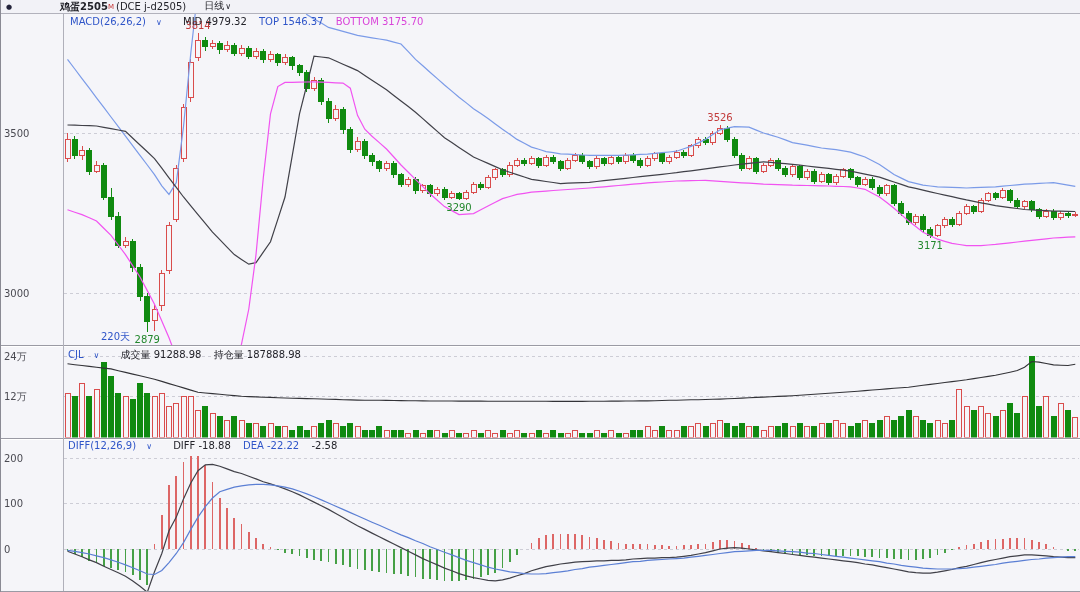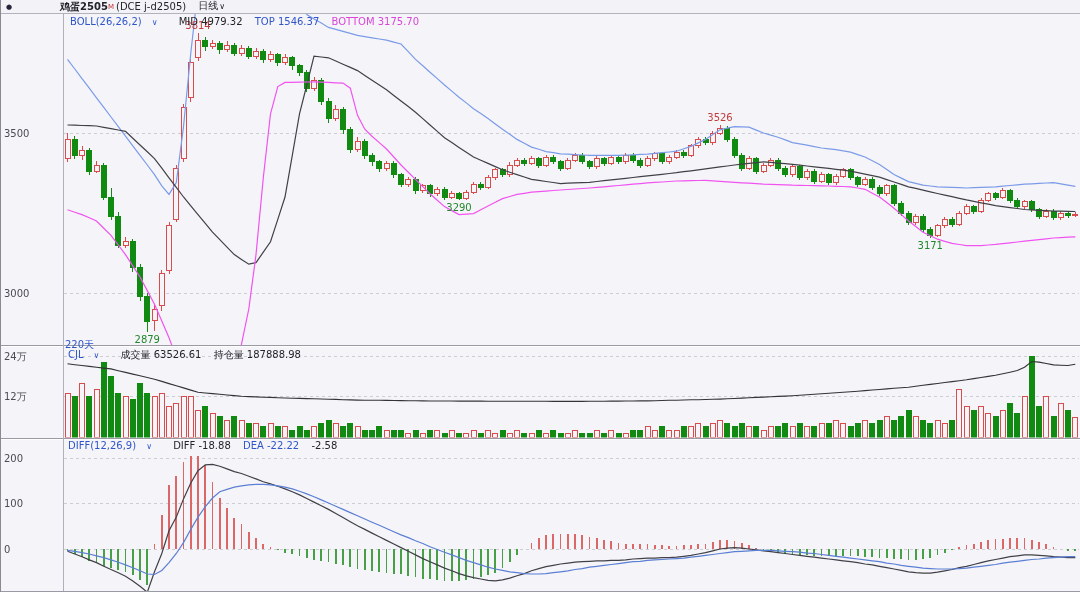--- a/index.html
+++ b/index.html
@@ -4,55 +4,55 @@
 <style>
   html,body{margin:0;padding:0;background:#e8e8ee;}
   .screen{position:relative;width:1080px;height:592px;background:#f5f5f9;overflow:hidden;
           border-left:1px solid #8a8a94;font-family:"DejaVu Sans",sans-serif;}
   .titlebar{position:absolute;left:0;top:0;width:100%;height:13px;background:#f2f2f7;
             border-bottom:1px solid #b2b2bc;display:flex;align-items:center;
             font-size:10px;line-height:12px;color:#23232a;white-space:nowrap;z-index:5;}
   .titlebar .bullet{color:#23233a;font-size:7px;margin:0 3px 0 5px;}
   .titlebar .sym{font-weight:bold;margin-left:45px;}
   .titlebar .symsup{color:#c43030;font-size:7px;vertical-align:top;margin-right:2px;}
-  .titlebar .exch{margin-right:12px;}
+  .titlebar .exch{margin-right:18px;}
   .paneheader{position:absolute;font-size:10px;line-height:12px;white-space:nowrap;z-index:4;color:#23232a;}
   .paneheader span{margin-right:9px;}
   .blue{color:#2f55c8;}
   .magenta{color:#d944d9;}
   .dark{color:#23232a;}
   .caret{font-size:8px;margin-left:1px;}
-  .rangelabel{position:absolute;left:64px;top:338px;font-size:10px;color:#2f55c8;z-index:4;}
+  .rangelabel{position:absolute;left:64px;top:330px;font-size:10px;color:#2f55c8;z-index:4;padding-left:36px;}
   svg{position:absolute;left:0;top:0;}
 </style>
 </head>
 <body>
 
 <div class="screen">
 
   <div class="titlebar">
     <span class="bullet">●</span>
     <span class="sym">鸡蛋2505</span>
     <span class="symsup">M</span>
     <span class="exch">(DCE j-d2505)</span>
     <span><span>日线</span><span class="caret">∨</span></span>
   </div>
 
   <div class="paneheader" style="left:69px;top:16px;">
-    <span class="blue"><span>BOLL(26,26,2)</span><span class="caret">∨</span></span>
+    <span class="blue"><span>MACD(26,26,2)</span><span class="caret">∨</span></span>
     <span class="dark">MID 4979.32</span>
     <span class="blue">TOP 1546.37</span>
     <span class="magenta">BOTTOM 3175.70</span>
   </div>
 
   <div class="rangelabel">220天</div>
 
   <div class="paneheader" style="left:67px;top:349px;">
     <span class="blue"><span>CJL</span><span class="caret">∨</span></span>
-    <span class="dark">成交量 63526.61</span>
+    <span class="dark">成交量 91288.98</span>
     <span class="dark">持仓量 187888.98</span>
   </div>
 
   <div class="paneheader" style="left:67px;top:440px;">
     <span class="blue"><span>DIFF(12,26,9)</span><span class="caret">∨</span></span>
     <span class="dark">DIFF -18.88</span>
     <span class="blue">DEA -22.22</span>
     <span class="dark">-2.58</span>
   </div>
 

